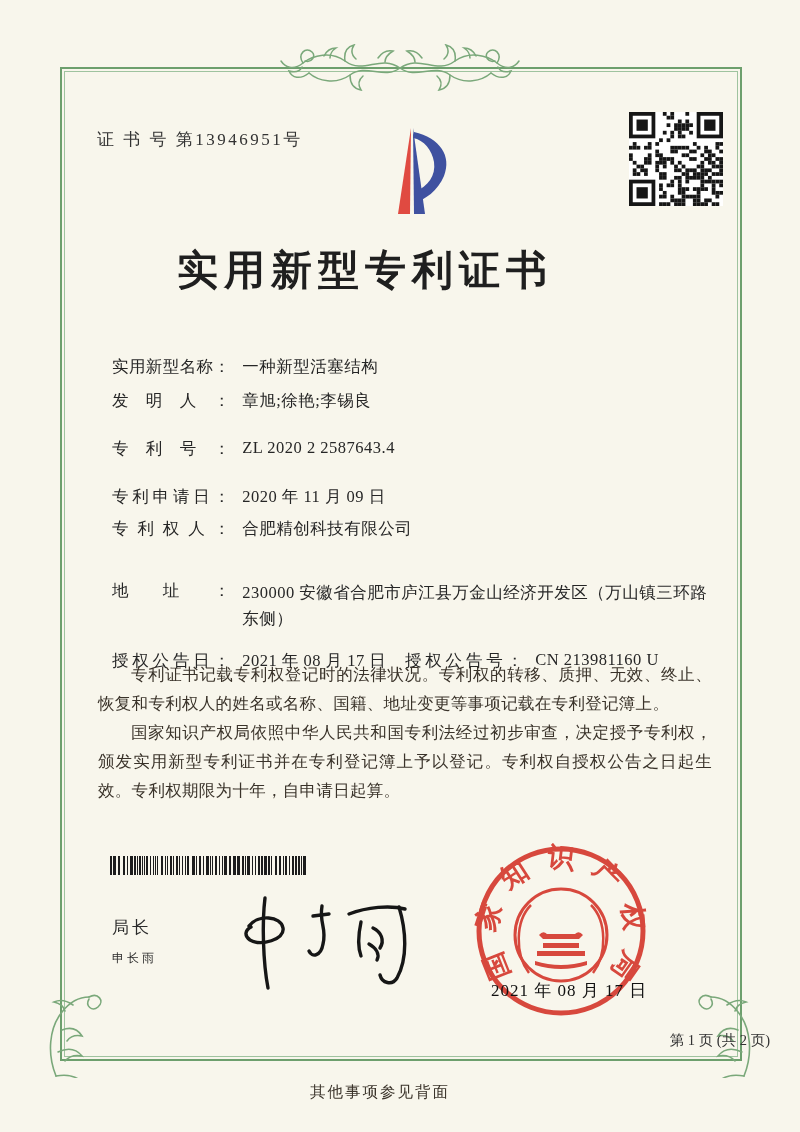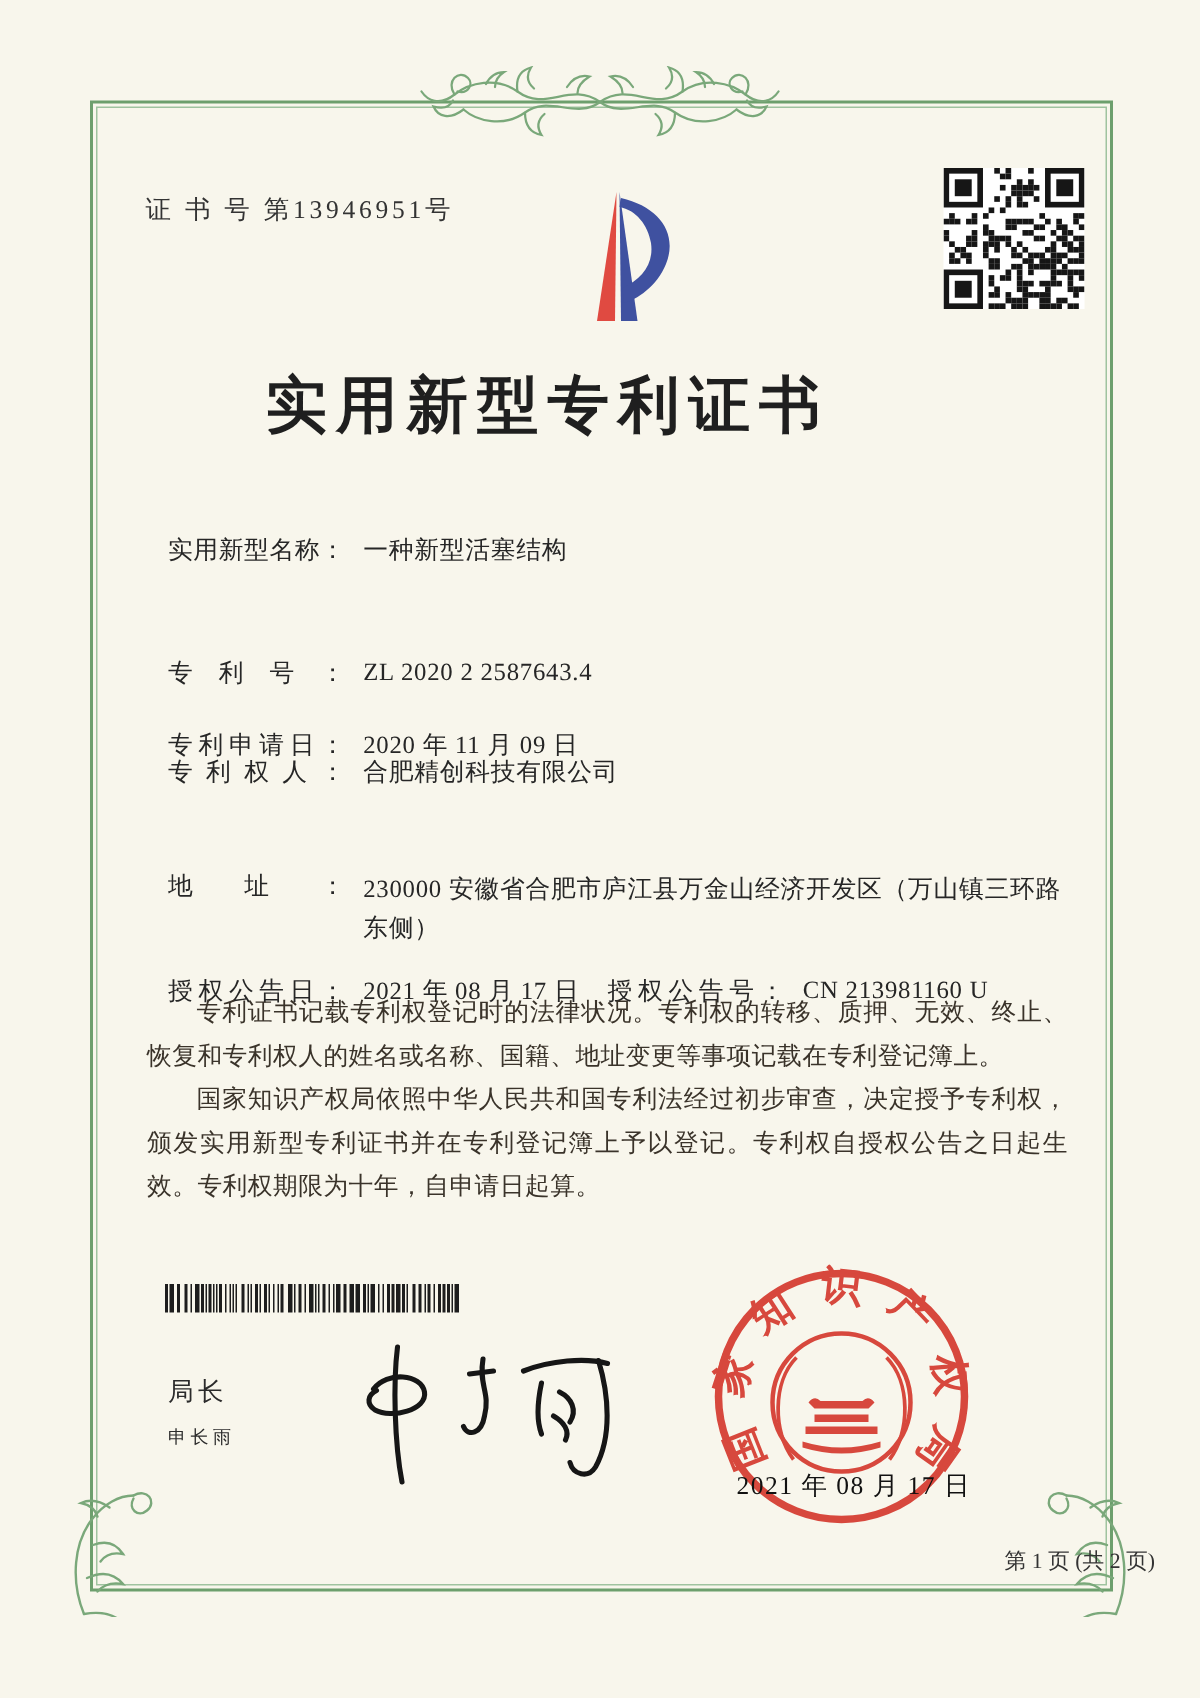--- a/index.html
+++ b/index.html
@@ -325,29 +325,33 @@
     <rect x="3.76" y="71.44" width="18.799999999999997" height="18.799999999999997" fill="#fff"></rect>
     <rect x="7.52" y="75.19999999999999" width="11.28" height="11.28" fill="#161616"></rect>
     </svg>
 
   <div class="title">实用新型专利证书</div>
 
   <div class="row" style="top:356px">
     <span class="lbl">实用新型名称：</span>
     <span class="val">一种新型活塞结构</span>
   </div>
+  <div class="row" style="top:390px">
+    <span class="lbl">发明人：</span>
+    <span class="val">章旭;徐艳;李锡良</span>
+  </div>
   <div class="row" style="top:438px">
     <span class="lbl">专利号：</span>
     <span class="val">ZL 2020 2 2587643.4</span>
   </div>
   <div class="row" style="top:486px">
     <span class="lbl">专利申请日：</span>
     <span class="val">2020 年 11 月 09 日</span>
   </div>
-  <div class="row" style="top:504px">
+  <div class="row" style="top:518px">
     <span class="lbl">专利权人：</span>
     <span class="val">合肥精创科技有限公司</span>
   </div>
   <div class="row" style="top:580px">
     <span class="lbl">地址：</span>
     <span class="val wrap">230000 安徽省合肥市庐江县万金山经济开发区（万山镇三环路东侧）</span>
   </div>
 
   <div class="row" style="top:650px">
     <span class="lbl">授权公告日：</span>
@@ -460,14 +464,15 @@
       <use href="#star" transform="translate(111,70) scale(0.5)" stroke="none" fill="#d53a2f"></use>
       <path d="M66,92 Q70,87 74,91 L102,91 Q106,87 110,92 L106,96 L70,96 Z" stroke="none"></path>
       <rect x="70" y="100" width="36" height="5" stroke="none"></rect>
       <rect x="64" y="108" width="48" height="5" stroke="none"></rect>
       <path d="M62,118 Q88,126 114,118 L114,122 Q88,130 62,122 Z" stroke="none"></path>
     </g>
   </svg>
   <div class="seal-date">2021 年 08 月 17 日</div>
 
   <div class="page-info">第 1 页 (共 2 页)</div>
+  <div class="back-note">其他事项参见背面</div>
 
 </div>
 
 </body></html>

